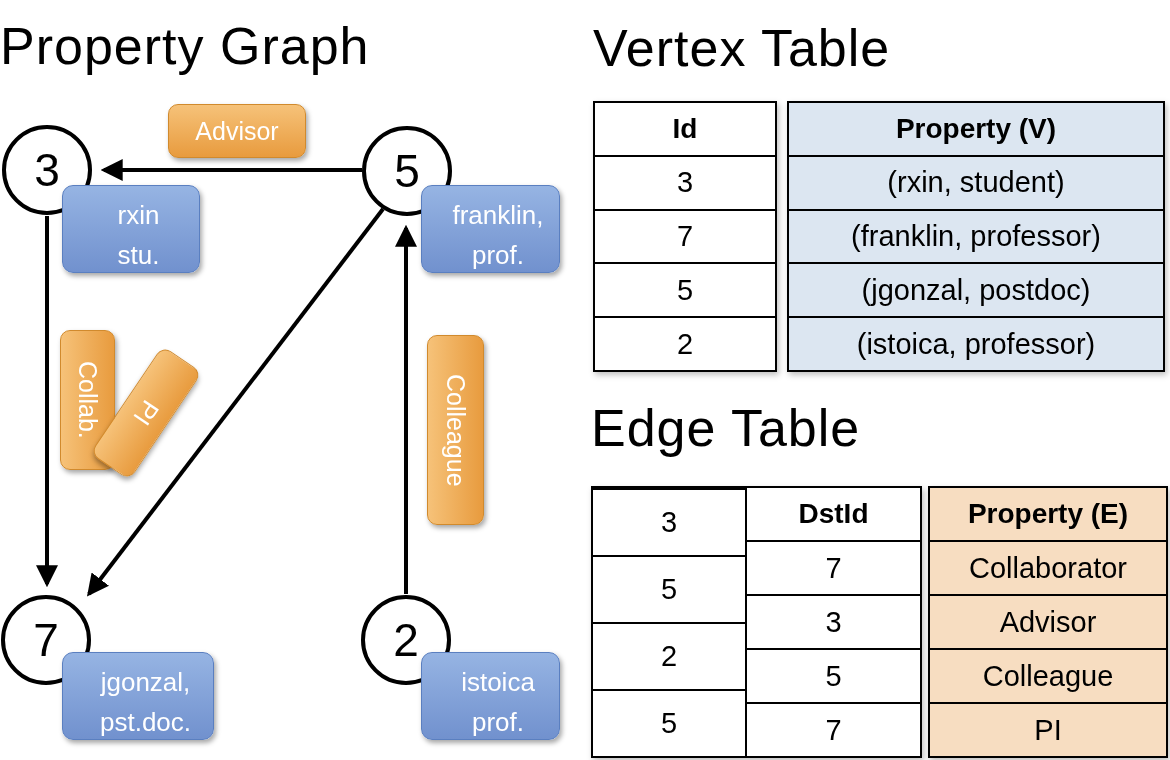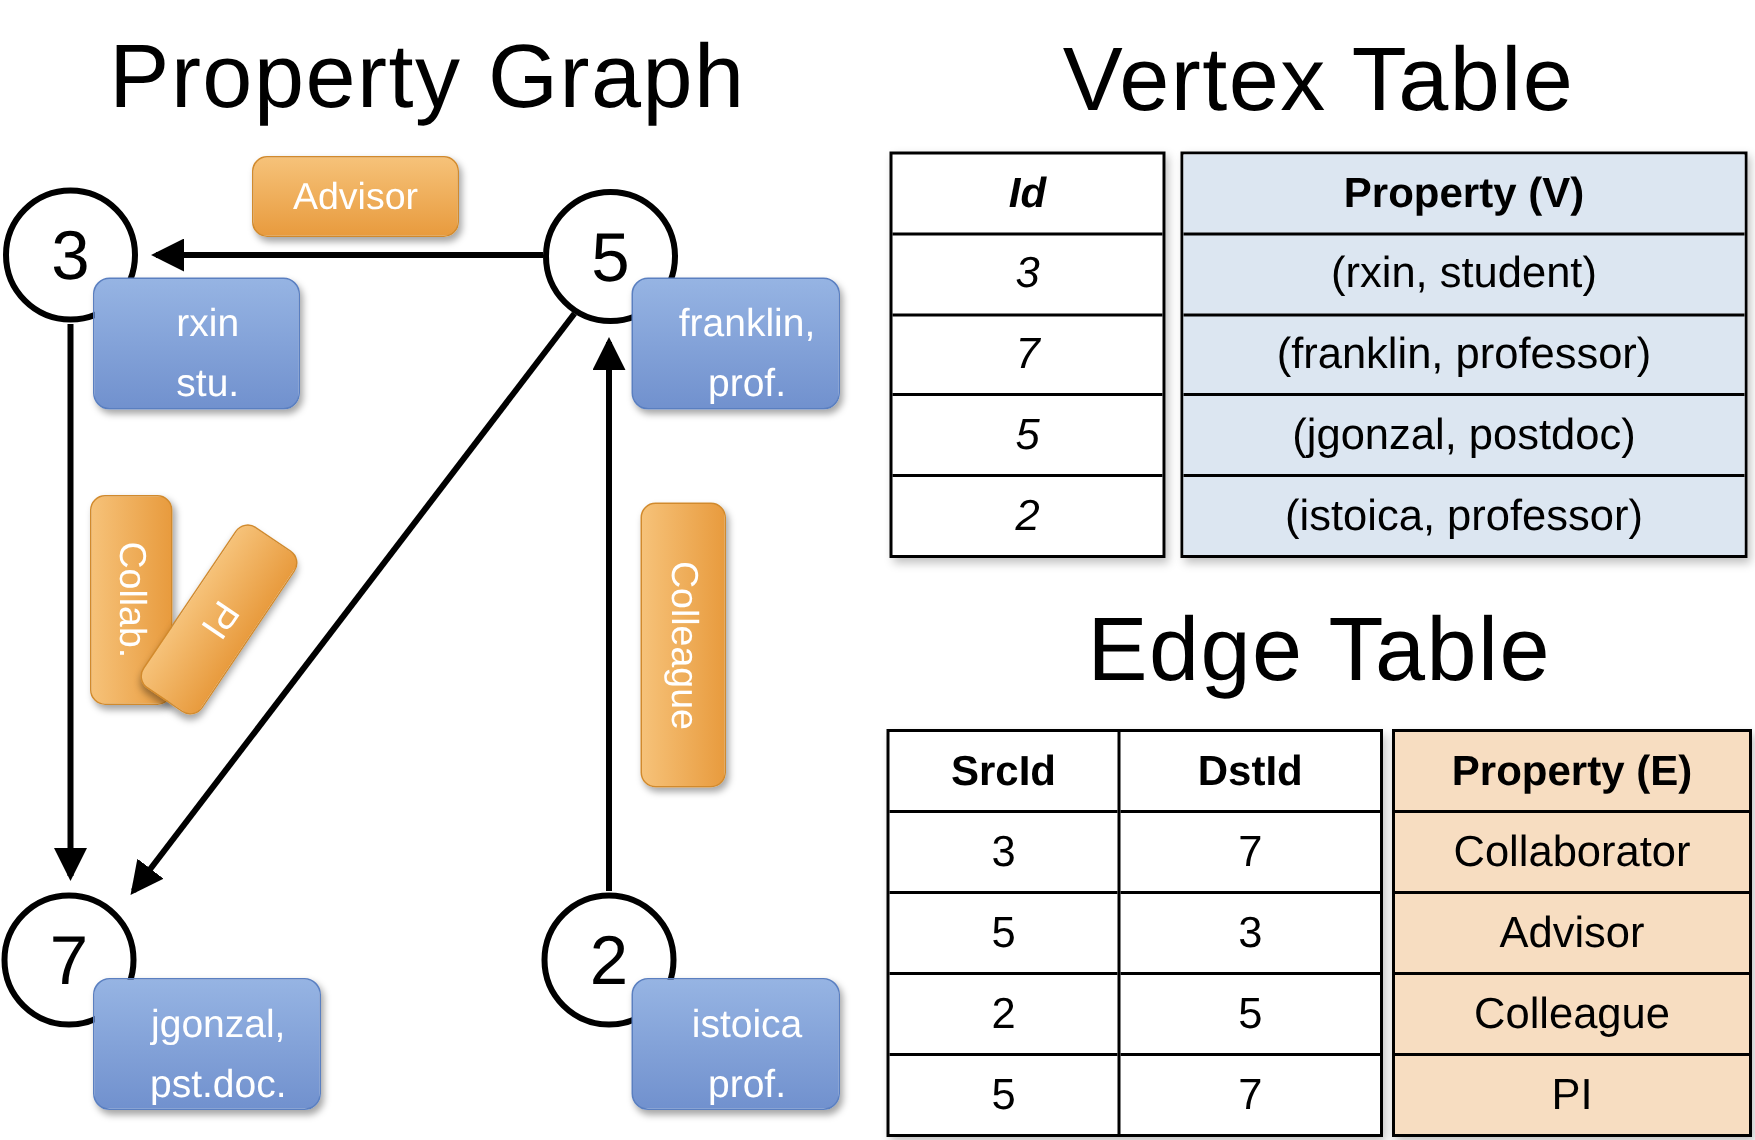--- a/index.html
+++ b/index.html
@@ -1,21 +1,21 @@
 <!DOCTYPE html>
 <html style="--orange_box_light: #f6c279; --orange_box_dark: #e89b3e; --orange_box_border: #d18a2d; --blue_box_light: #96b4e3; --blue_box_dark: #7191ce; --blue_box_border: #5a7fc0; --table_blue: #dce6f1; --table_orange: #f7ddc1; --line_black: #000000;"><head>
 <meta charset="utf-8">
 <style>
   html,body{margin:0;padding:0;background:#fff;}
   body{
     position:relative;width:1170px;height:760px;overflow:hidden;
     font-family:"Liberation Sans",sans-serif;color:#000;
   }
   .slide-title{
-    position:absolute;text-align:center;font-size:60px;font-weight:400;
+    position:absolute;font-size:52px;font-weight:400;
     letter-spacing:1px;white-space:nowrap;
   }
   
   #edge-svg{position:absolute;left:0;top:0;z-index:1;}
   .node-circle{
     position:absolute;width:90px;height:90px;box-sizing:border-box;
     border:4px solid #000;border-radius:50%;background:#fff;z-index:2;
     display:flex;align-items:center;justify-content:center;
     font-size:46px;font-weight:400;
   }
@@ -101,41 +101,40 @@
   <div>prof.</div>
 </div>
 
 <div class="elabel" style="left:168px;top:104px;width:138px;height:54px;">Advisor</div>
 <div class="elabel vert" style="left:60px;top:330px;width:55px;height:140px;">Collab.</div>
 <div class="elabel vert" style="left:122px;top:348px;width:48px;height:130px;transform:rotate(-56deg) rotate(90deg);">PI</div>
 <div class="elabel vert" style="left:427px;top:335px;width:57px;height:190px;">Colleague</div>
 
 <div class="slide-title" style="left:593px;top:18px;width:572px;">Vertex Table</div>
 
-<div class="tcol" style="left:593px;top:101px;width:184px;height:271px;font-style:italic;">
+<div class="tcol" style="left:593px;top:101px;width:184px;height:271px;">
   <div class="cell hdr">Id</div>
   <div class="cell">3</div>
   <div class="cell">7</div>
   <div class="cell">5</div>
   <div class="cell">2</div>
 </div>
 
 <div class="tcol bluecells" style="left:787px;top:101px;width:378px;height:271px;">
   <div class="cell hdr">Property (V)</div>
   <div class="cell">(rxin, student)</div>
   <div class="cell">(franklin, professor)</div>
   <div class="cell">(jgonzal, postdoc)</div>
   <div class="cell">(istoica, professor)</div>
 </div>
 
 <div class="slide-title" style="left:591px;top:398px;width:577px;">Edge Table</div>
 
 <div class="tcol twocol" style="left:591px;top:486px;width:331px;height:272px;">
   <div class="subcol first">
-    <div class="cell hdr">SrcId</div>
     <div class="cell">3</div>
     <div class="cell">5</div>
     <div class="cell">2</div>
     <div class="cell">5</div>
   </div>
   <div class="subcol">
     <div class="cell hdr">DstId</div>
     <div class="cell">7</div>
     <div class="cell">3</div>
     <div class="cell">5</div>

